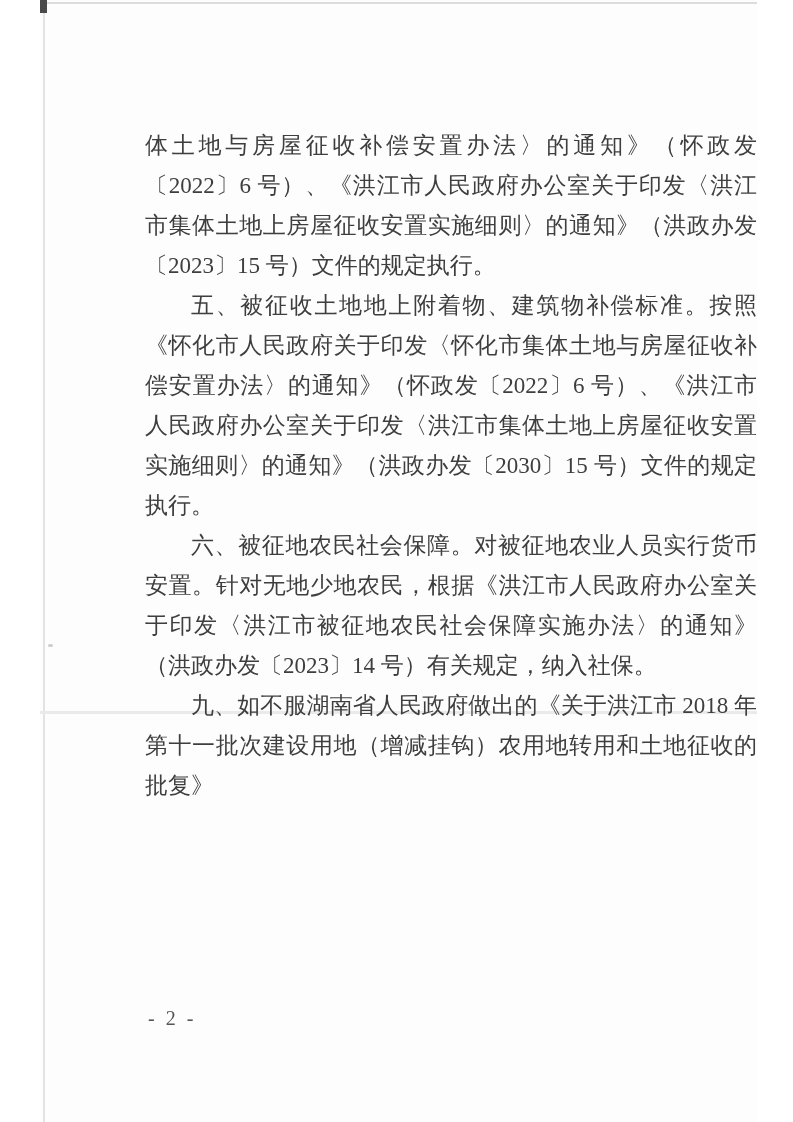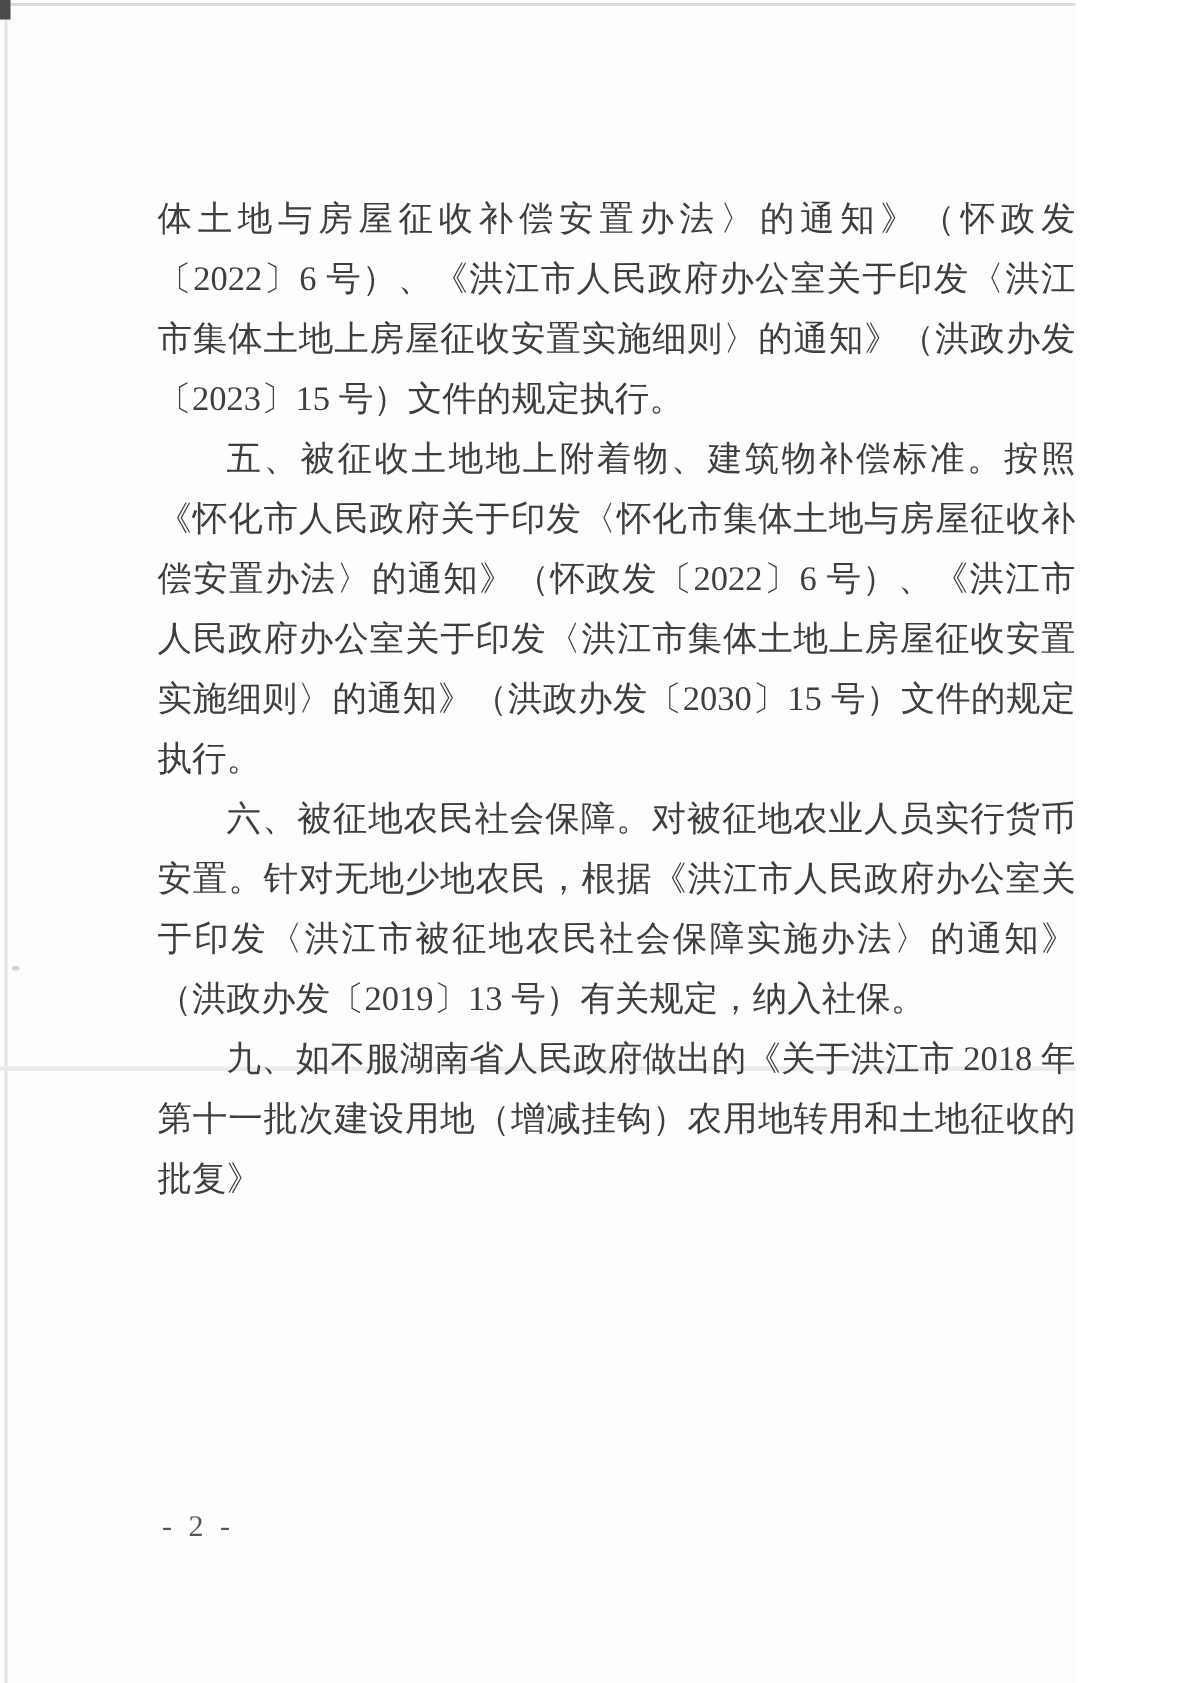--- a/index.html
+++ b/index.html
@@ -7,20 +7,21 @@
     padding: 0;
     background: #ffffff;
   }
   .page {
     position: relative;
     width: 717px;
     height: 1122px;
     background: #fdfdfd;
     overflow: hidden;
     font-family: "Liberation Serif", "DejaVu Serif", serif;
+    margin-left: 40px;
   }
   
   .edge-top {
     position: absolute;
     left: 6px; top: 2px;
     width: 787px; height: 2px;
     background: #dcdcdc;
   }
   .edge-left {
     position: absolute;
@@ -83,19 +84,19 @@
 
   <div class="edge-top"></div>
   <div class="edge-left"></div>
   <div class="corner-mark"></div>
   <div class="fold-line"></div>
   <div class="speck"></div>
 
   <div class="text-block">
     <p class="para no-indent">体土地与房屋征收补偿安置办法〉的通知》（怀政发〔2022〕6 号）、《洪江市人民政府办公室关于印发〈洪江市集体土地上房屋征收安置实施细则〉的通知》（洪政办发〔2023〕15 号）文件的规定执行。</p>
     <p class="para">五、被征收土地地上附着物、建筑物补偿标准。按照《怀化市人民政府关于印发〈怀化市集体土地与房屋征收补偿安置办法〉的通知》（怀政发〔2022〕6 号）、《洪江市人民政府办公室关于印发〈洪江市集体土地上房屋征收安置实施细则〉的通知》（洪政办发〔2030〕15 号）文件的规定执行。</p>
-    <p class="para">六、被征地农民社会保障。对被征地农业人员实行货币安置。针对无地少地农民，根据《洪江市人民政府办公室关于印发〈洪江市被征地农民社会保障实施办法〉的通知》（洪政办发〔2019〕13 号）有关规定，纳入社保。</p>
+    <p class="para">六、被征地农民社会保障。对被征地农业人员实行货币安置。针对无地少地农民，根据《洪江市人民政府办公室关于印发〈洪江市被征地农民社会保障实施办法〉的通知》（洪政办发〔2023〕14 号）有关规定，纳入社保。</p>
     <p class="para">九、如不服湖南省人民政府做出的《关于洪江市 2018 年第十一批次建设用地（增减挂钩）农用地转用和土地征收的批复》</p>
   </div>
 
   <div class="page-number">- 2 -</div>
 
 </div>
 
 </body></html>

